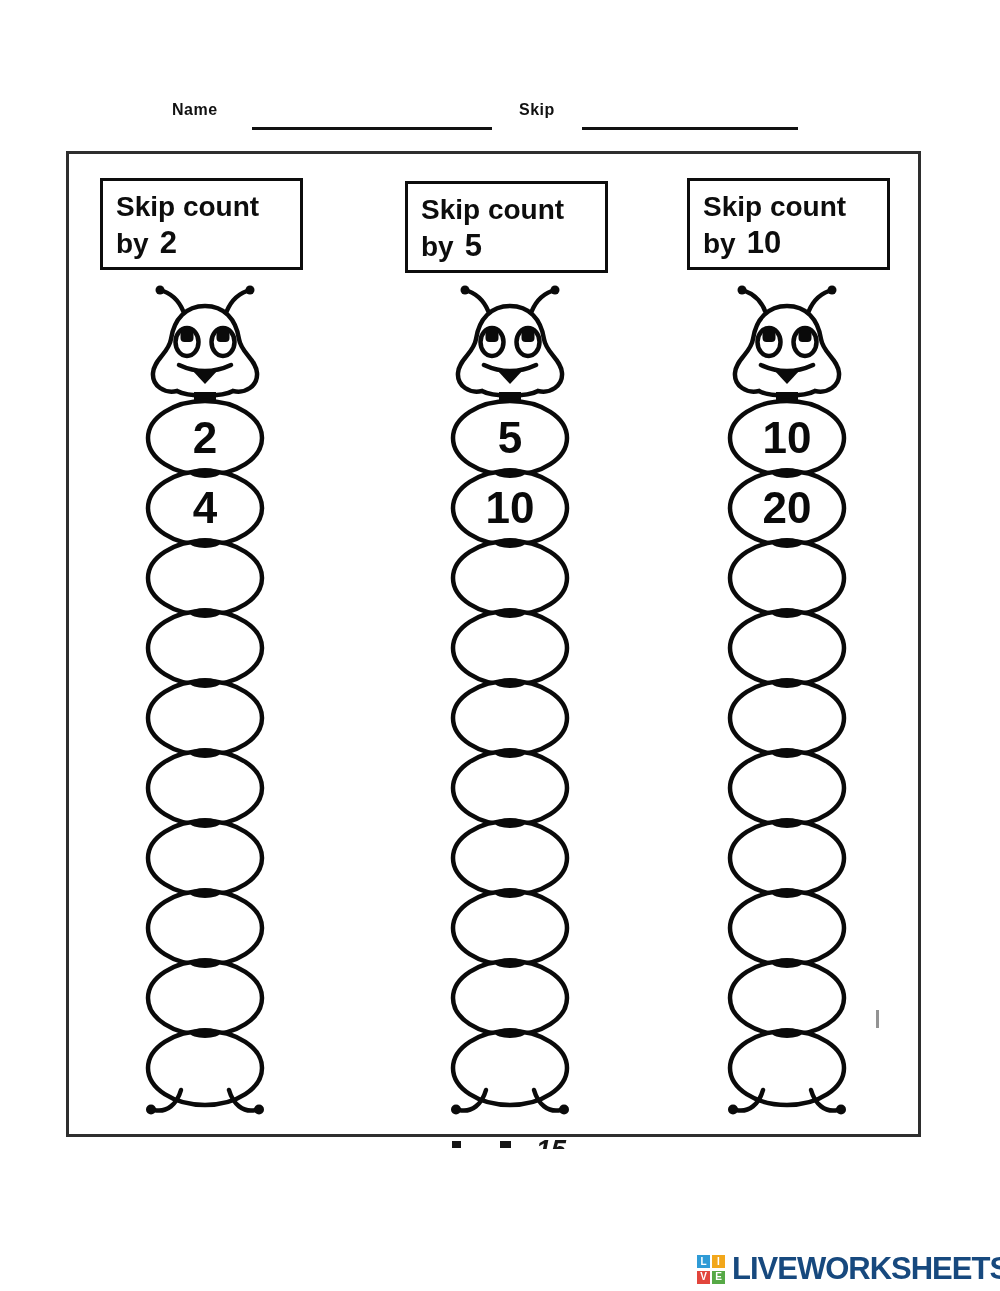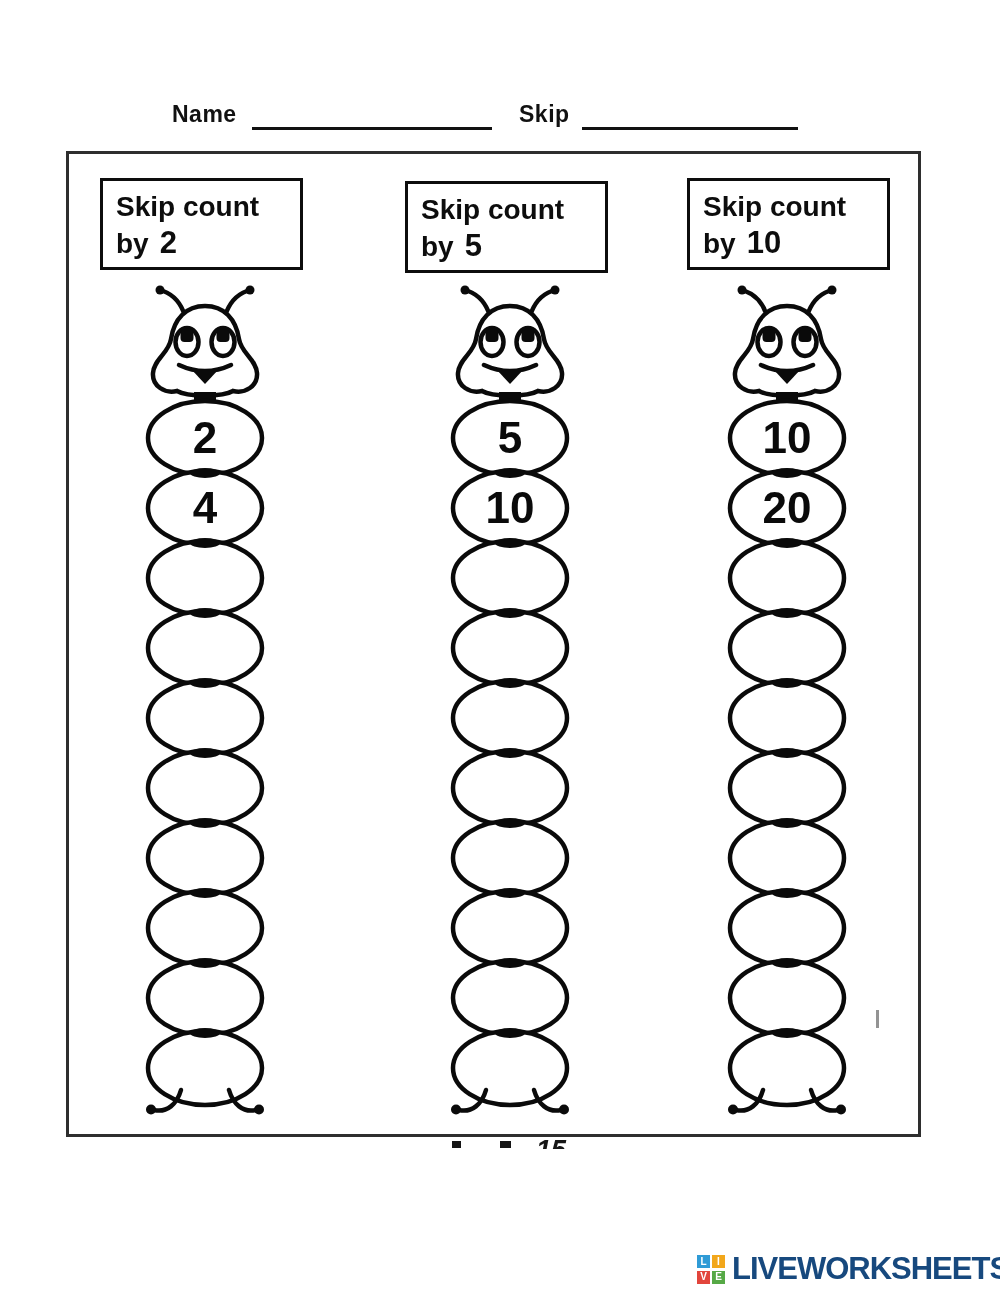--- a/index.html
+++ b/index.html
@@ -1,21 +1,21 @@
 <!DOCTYPE html>
 <html><head>
 <meta charset="utf-8">
 <style>
   html,body{margin:0;padding:0;}
   body{width:1000px;height:1291px;background:#ffffff;font-family:"Liberation Sans",sans-serif;}
   .page{position:relative;width:1000px;height:1291px;background:#fff;overflow:hidden;}
   .abs{position:absolute;}
 
   
-  .hdr-label{position:absolute;top:101px;font-size:23px;font-weight:bold;color:#111;letter-spacing:0.5px;}
+  .hdr-label{position:absolute;top:101px;font-size:16px;font-weight:bold;color:#111;letter-spacing:0.5px;}
   .write-line{position:absolute;top:109px;height:18px;border-bottom:3px solid #111;}
   #name-label{left:172px;}
   #name-line{left:252px;width:240px;}
   #date-label{left:519px;}
   #date-line{left:582px;width:216px;}
 
   
   .frame{position:absolute;left:66px;top:151px;width:855px;height:986px;border:3px solid #2e2e2e;box-sizing:border-box;background:#fff;}
 
   

